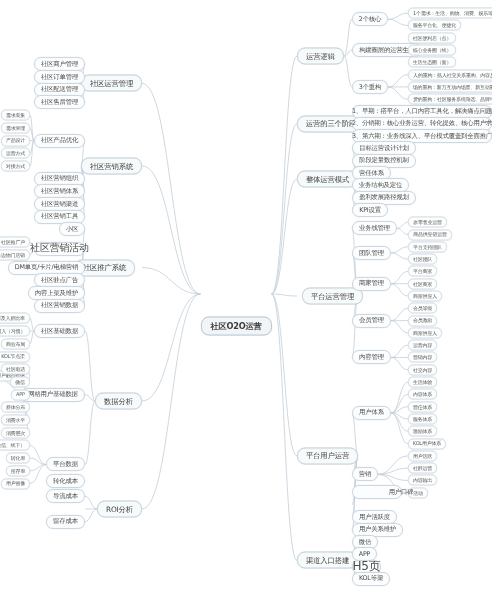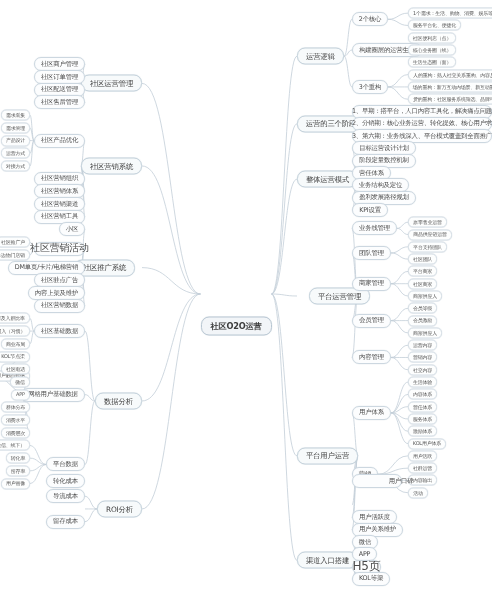--- a/index.html
+++ b/index.html
@@ -196,21 +196,21 @@
     <div class="node lvl2" style="left: 352px; top: 111.532px; width: 140px; height: 14px; font-size: 6.4px;">1、早期：搭平台，人口内容工具化，解决痛点问题</div>
     <div class="node lvl2" style="left: 352px; top: 123.83px; width: 140px; height: 14px; font-size: 6.4px;">2、分销期：核心业务运营、转化提效、核心用户求</div>
     <div class="node lvl2" style="left: 352px; top: 136.128px; width: 140px; height: 14px; font-size: 6.4px;">3、第六期：业务线深入、平台模式覆盖到全面推广</div>
     <div class="node lvl1" style="left: 297px; top: 179.17px; width: 61px; height: 17px; font-size: 7.4px;">整体运营模式</div>
     <div class="node lvl2" style="left: 352px; top: 148.426px; width: 64px; height: 14px; font-size: 6.4px;">目标运营设计计划</div>
     <div class="node lvl2" style="left: 352px; top: 160.723px; width: 64px; height: 14px; font-size: 6.4px;">阶段定量数控机制</div>
     <div class="node lvl2" style="left: 352px; top: 173.021px; width: 39px; height: 14px; font-size: 6.4px;">营任体系</div>
     <div class="node lvl2" style="left: 352px; top: 185.319px; width: 57px; height: 14px; font-size: 6.4px;">业务结构及定位</div>
     <div class="node lvl2" style="left: 352px; top: 197.617px; width: 64px; height: 14px; font-size: 6.4px;">盈利发展路径规划</div>
     <div class="node lvl2" style="left: 352px; top: 209.915px; width: 36px; height: 14px; font-size: 6.4px;">KPI设置</div>
-    <div class="node lvl1" style="left: 309px; top: 296px; width: 61px; height: 17px; font-size: 7.4px; border-radius: 8px;">平台运营管理</div>
+    <div class="node lvl1" style="left: 302px; top: 296px; width: 61px; height: 17px; font-size: 7.4px; border-radius: 8px;">平台运营管理</div>
     <div class="node lvl2" style="left: 352px; top: 228.362px; width: 45px; height: 14px; font-size: 6.4px;">业务线管理</div>
     <div class="node leaf" style="left: 408px; top: 222.213px; width: 39px; height: 11px; font-size: 5px;">原零售业运营</div>
     <div class="node leaf" style="left: 408px; top: 234.511px; width: 44px; height: 11px; font-size: 5px;">商品供应链运营</div>
     <div class="node lvl2" style="left: 352px; top: 252.957px; width: 39px; height: 14px; font-size: 6.4px;">团队管理</div>
     <div class="node leaf" style="left: 408px; top: 246.809px; width: 39px; height: 11px; font-size: 5px;">平台支持团队</div>
     <div class="node leaf" style="left: 408px; top: 259.106px; width: 29px; height: 11px; font-size: 5px;">社区团队</div>
     <div class="node lvl2" style="left: 352px; top: 283.702px; width: 39px; height: 14px; font-size: 6.4px;">商家管理</div>
     <div class="node leaf" style="left: 408px; top: 271.404px; width: 29px; height: 11px; font-size: 5px;">平台商家</div>
     <div class="node leaf" style="left: 408px; top: 283.702px; width: 29px; height: 11px; font-size: 5px;">社区商家</div>
     <div class="node leaf" style="left: 408px; top: 296px; width: 34px; height: 11px; font-size: 5px;">商家供应人</div>
@@ -228,21 +228,21 @@
     <div class="node leaf" style="left: 408px; top: 394.383px; width: 29px; height: 11px; font-size: 5px;">内容体系</div>
     <div class="node leaf" style="left: 408px; top: 406.681px; width: 29px; height: 11px; font-size: 5px;">营任体系</div>
     <div class="node leaf" style="left: 408px; top: 418.979px; width: 29px; height: 11px; font-size: 5px;">服务体系</div>
     <div class="node leaf" style="left: 408px; top: 431.277px; width: 29px; height: 11px; font-size: 5px;">激励体系</div>
     <div class="node leaf" style="left: 408px; top: 443.574px; width: 38px; height: 11px; font-size: 5px;">KOL用户体系</div>
     <div class="node lvl2" style="left: 352px; top: 474.319px; width: 26px; height: 14px; font-size: 6.4px;">营销</div>
     <div class="node leaf" style="left: 408px; top: 455.872px; width: 29px; height: 11px; font-size: 5px;">用户活跃</div>
     <div class="node leaf" style="left: 408px; top: 468.17px; width: 29px; height: 11px; font-size: 5px;">社群运营</div>
     <div class="node leaf" style="left: 408px; top: 480.468px; width: 29px; height: 11px; font-size: 5px;">内容输出</div>
     <div class="node leaf" style="left: 408px; top: 492.766px; width: 20px; height: 11px; font-size: 5px;">活动</div>
-    <div class="node lvl2" style="left: 352px; top: 481px; width: 39px; height: 14px; font-size: 6.4px; padding-left: 48px;">用户口碑</div>
+    <div class="node lvl2" style="left: 352px; top: 492px; width: 39px; height: 14px; font-size: 6.4px; padding-left: 48px;">用户口碑</div>
     <div class="node lvl2" style="left: 352px; top: 517.362px; width: 45px; height: 14px; font-size: 6.4px;">用户活跃度</div>
     <div class="node lvl2" style="left: 352px; top: 529.66px; width: 51px; height: 14px; font-size: 6.4px;">用户关系维护</div>
     <div class="node lvl1" style="left: 297px; top: 560.404px; width: 61px; height: 17px; font-size: 7.4px;">渠道入口搭建</div>
     <div class="node lvl2" style="left: 352px; top: 541.957px; width: 26px; height: 14px; font-size: 6.4px;">微信</div>
     <div class="node lvl2" style="left: 352px; top: 554.255px; width: 25px; height: 14px; font-size: 6.4px;">APP</div>
     <div class="node lvl2" style="left: 352px; top: 566.553px; width: 29px; height: 14px; font-size: 12px;">H5页</div>
     <div class="node lvl2" style="left: 352px; top: 578.851px; width: 38px; height: 14px; font-size: 6.4px;">KOL等渠</div>
     <div class="node lvl1" style="left: 81px; top: 83.4054px; width: 61px; height: 17px; font-size: 7.4px;">社区运营管理</div>
     <div class="node lvl2" style="left: 34px; top: 64.3514px; width: 51px; height: 14px; font-size: 6.4px;">社区商户管理</div>
     <div class="node lvl2" style="left: 34px; top: 77.0541px; width: 51px; height: 14px; font-size: 6.4px;">社区订单管理</div>

